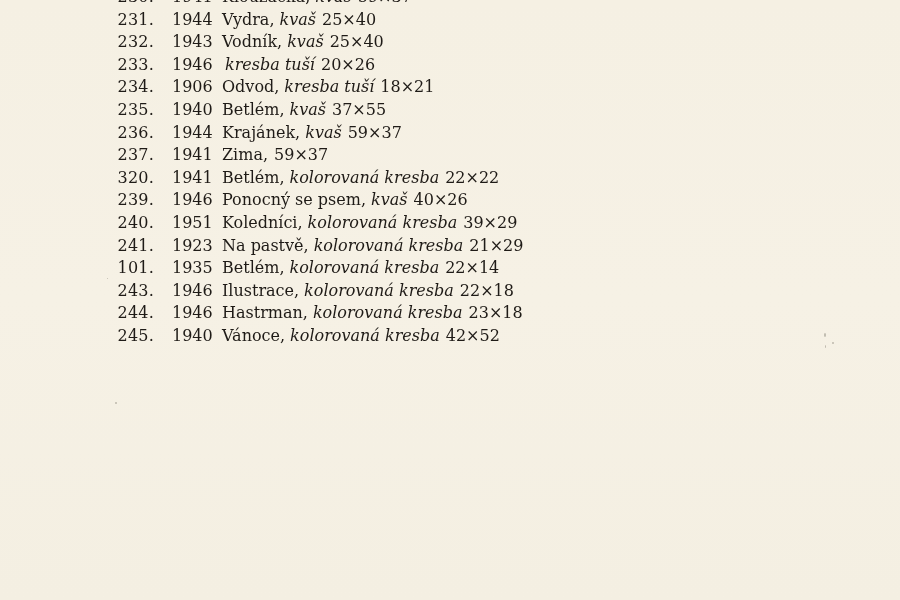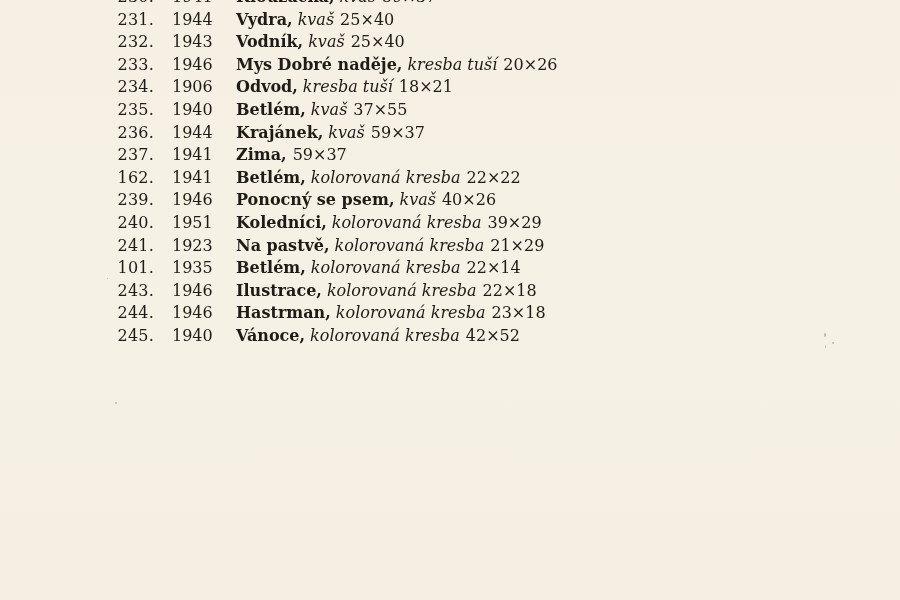--- a/index.html
+++ b/index.html
@@ -42,22 +42,21 @@
       width: 54px;
       text-align: right;
       letter-spacing: 0.2px;
     }
     .year {
       display: inline-block;
       width: 48px;
       margin-left: 18px;
     }
     .title {
-      margin-left: 16px;
-      font-weight: bold;
+      margin-left: 2px;
     }
     .medium {
       font-style: italic;
       margin-left: 5px;
     }
     .dims {
       margin-left: 6px;
     }
     .speck {
       position: absolute;
@@ -88,21 +87,20 @@
     <li class="entry">
       <span class="num">232.</span>
       <span class="year">1943</span>
       <span class="title">Vodník,</span>
       <span class="medium">kvaš</span>
       <span class="dims">25×40</span>
     </li>
     <li class="entry">
       <span class="num">233.</span>
       <span class="year">1946</span>
-      <span class="title">Mys Dobré naděje,</span>
       <span class="medium">kresba tuší</span>
       <span class="dims">20×26</span>
     </li>
     <li class="entry">
       <span class="num">234.</span>
       <span class="year">1906</span>
       <span class="title">Odvod,</span>
       <span class="medium">kresba tuší</span>
       <span class="dims">18×21</span>
     </li>
@@ -120,21 +118,21 @@
       <span class="medium">kvaš</span>
       <span class="dims">59×37</span>
     </li>
     <li class="entry">
       <span class="num">237.</span>
       <span class="year">1941</span>
       <span class="title">Zima,</span>
       <span class="dims">59×37</span>
     </li>
     <li class="entry">
-      <span class="num">162.</span>
+      <span class="num">320.</span>
       <span class="year">1941</span>
       <span class="title">Betlém,</span>
       <span class="medium">kolorovaná kresba</span>
       <span class="dims">22×22</span>
     </li>
     <li class="entry">
       <span class="num">239.</span>
       <span class="year">1946</span>
       <span class="title">Ponocný se psem,</span>
       <span class="medium">kvaš</span>

